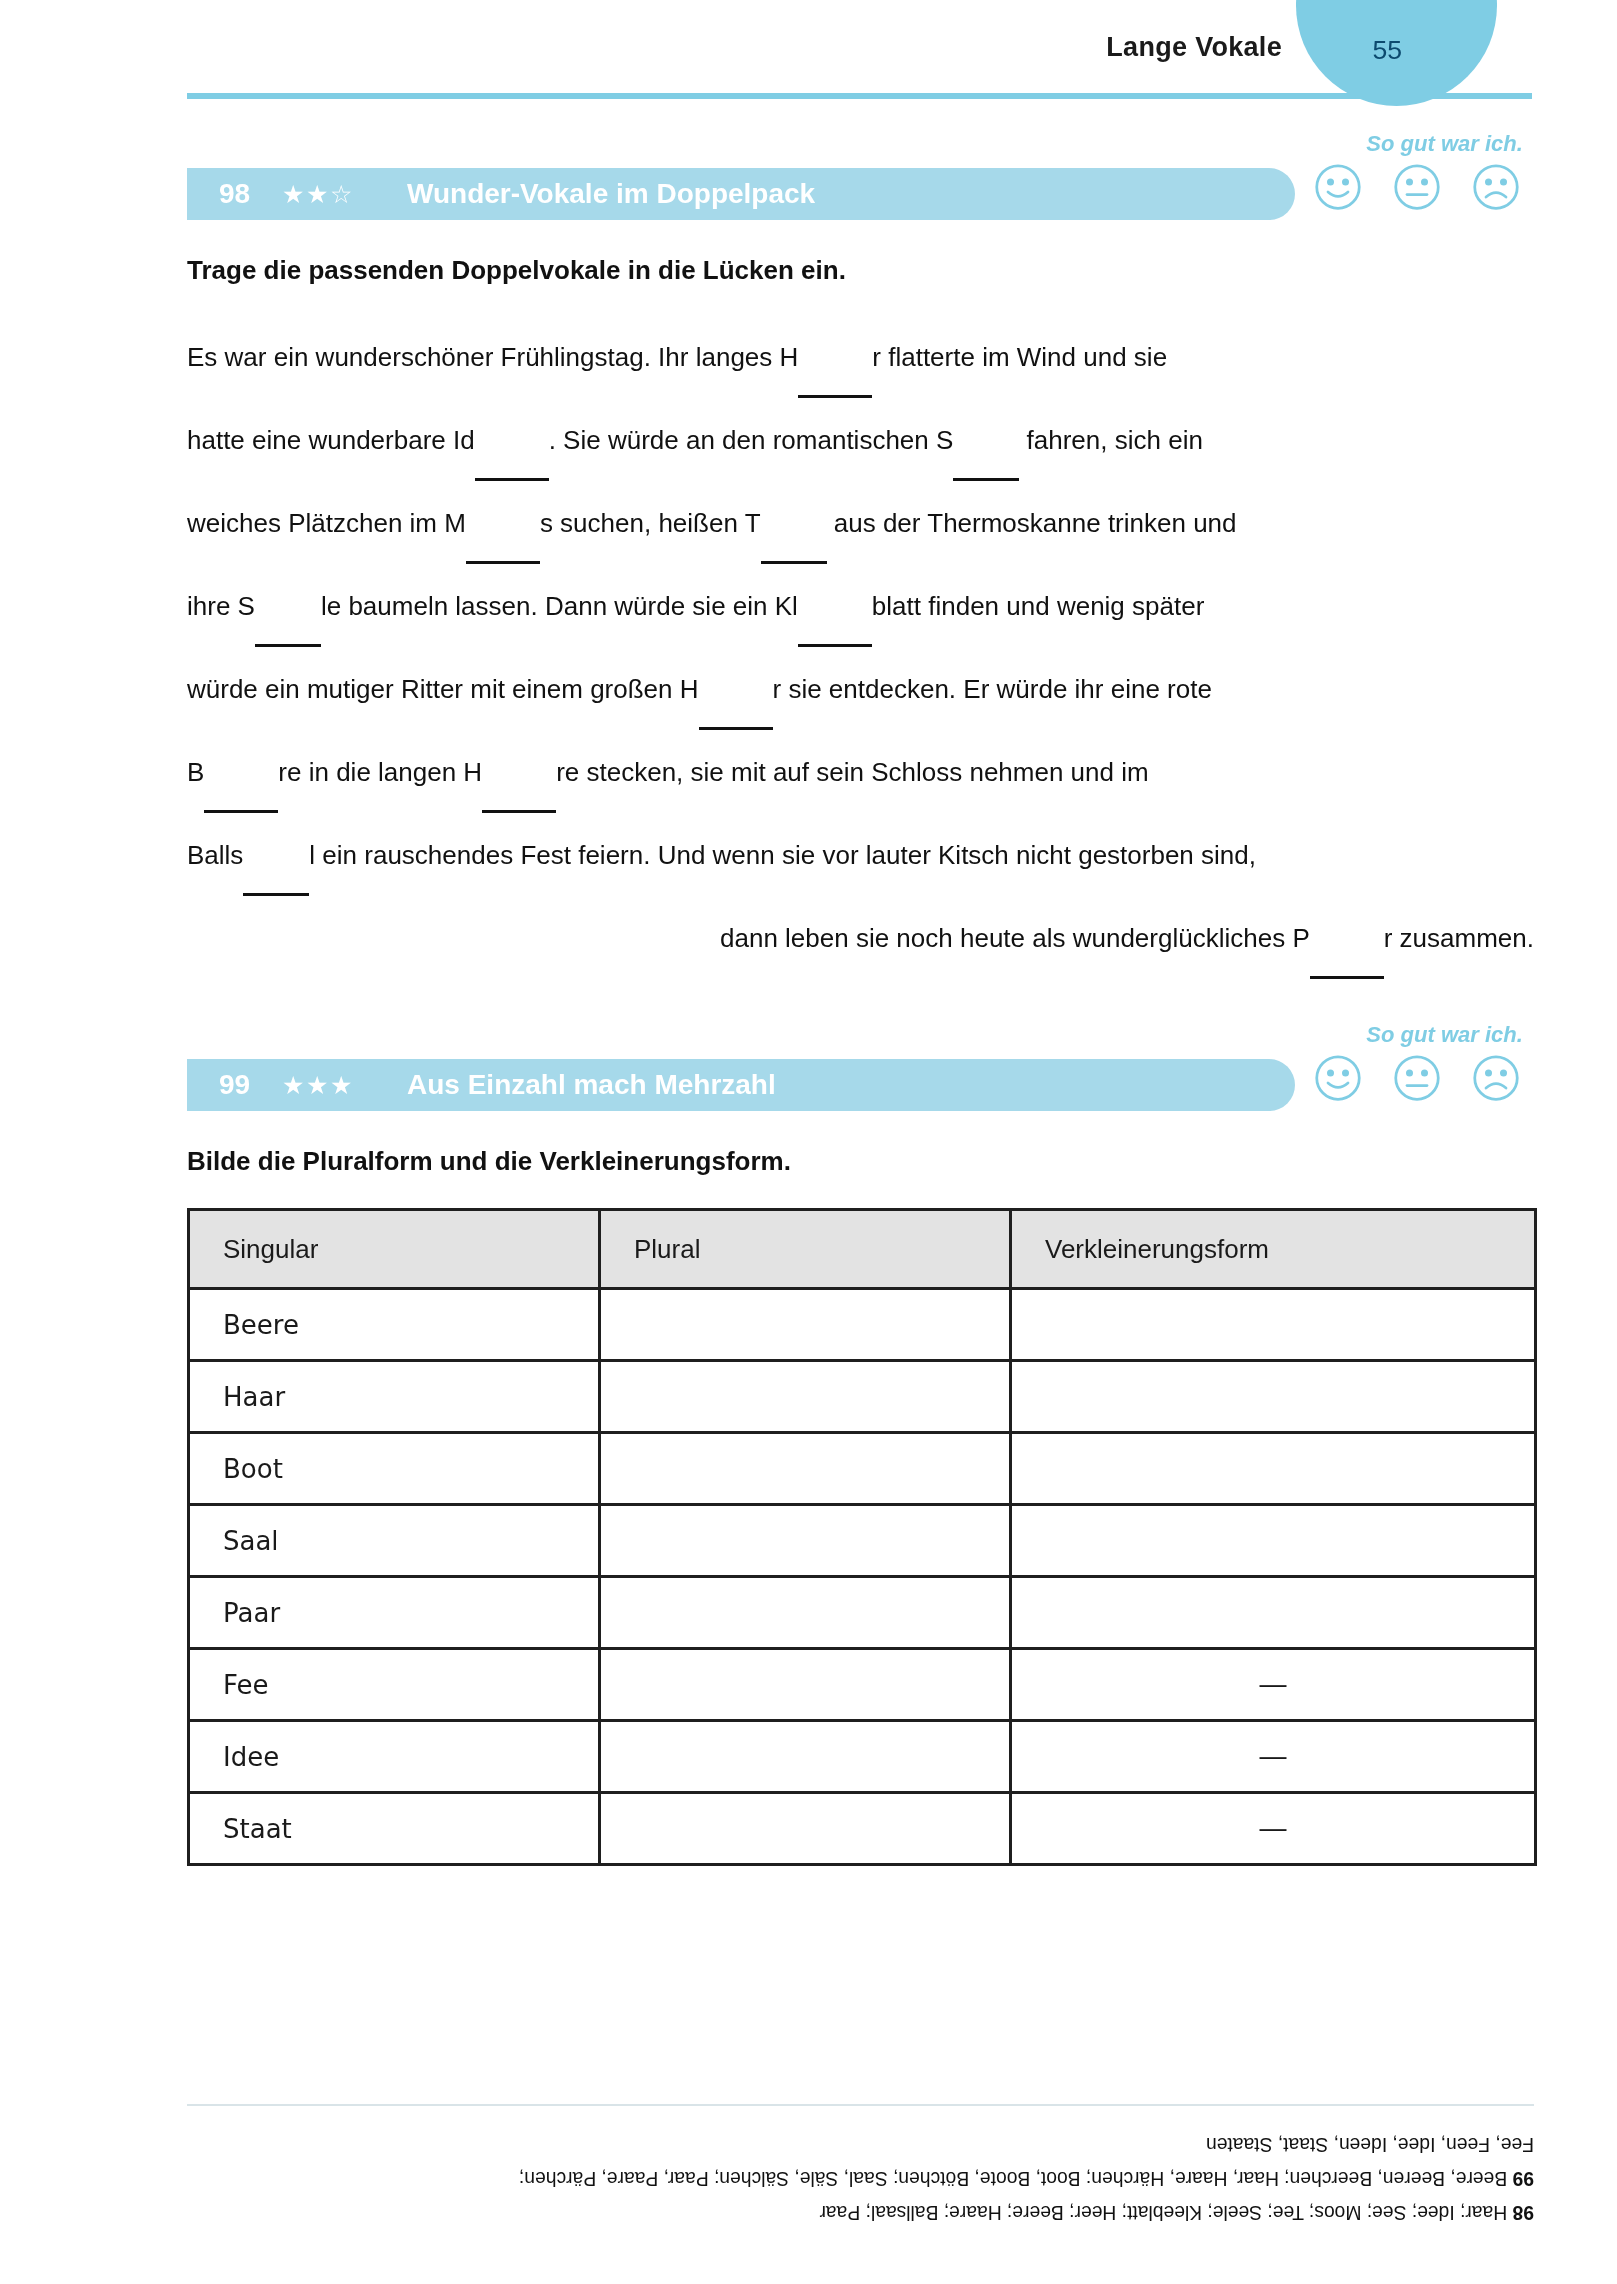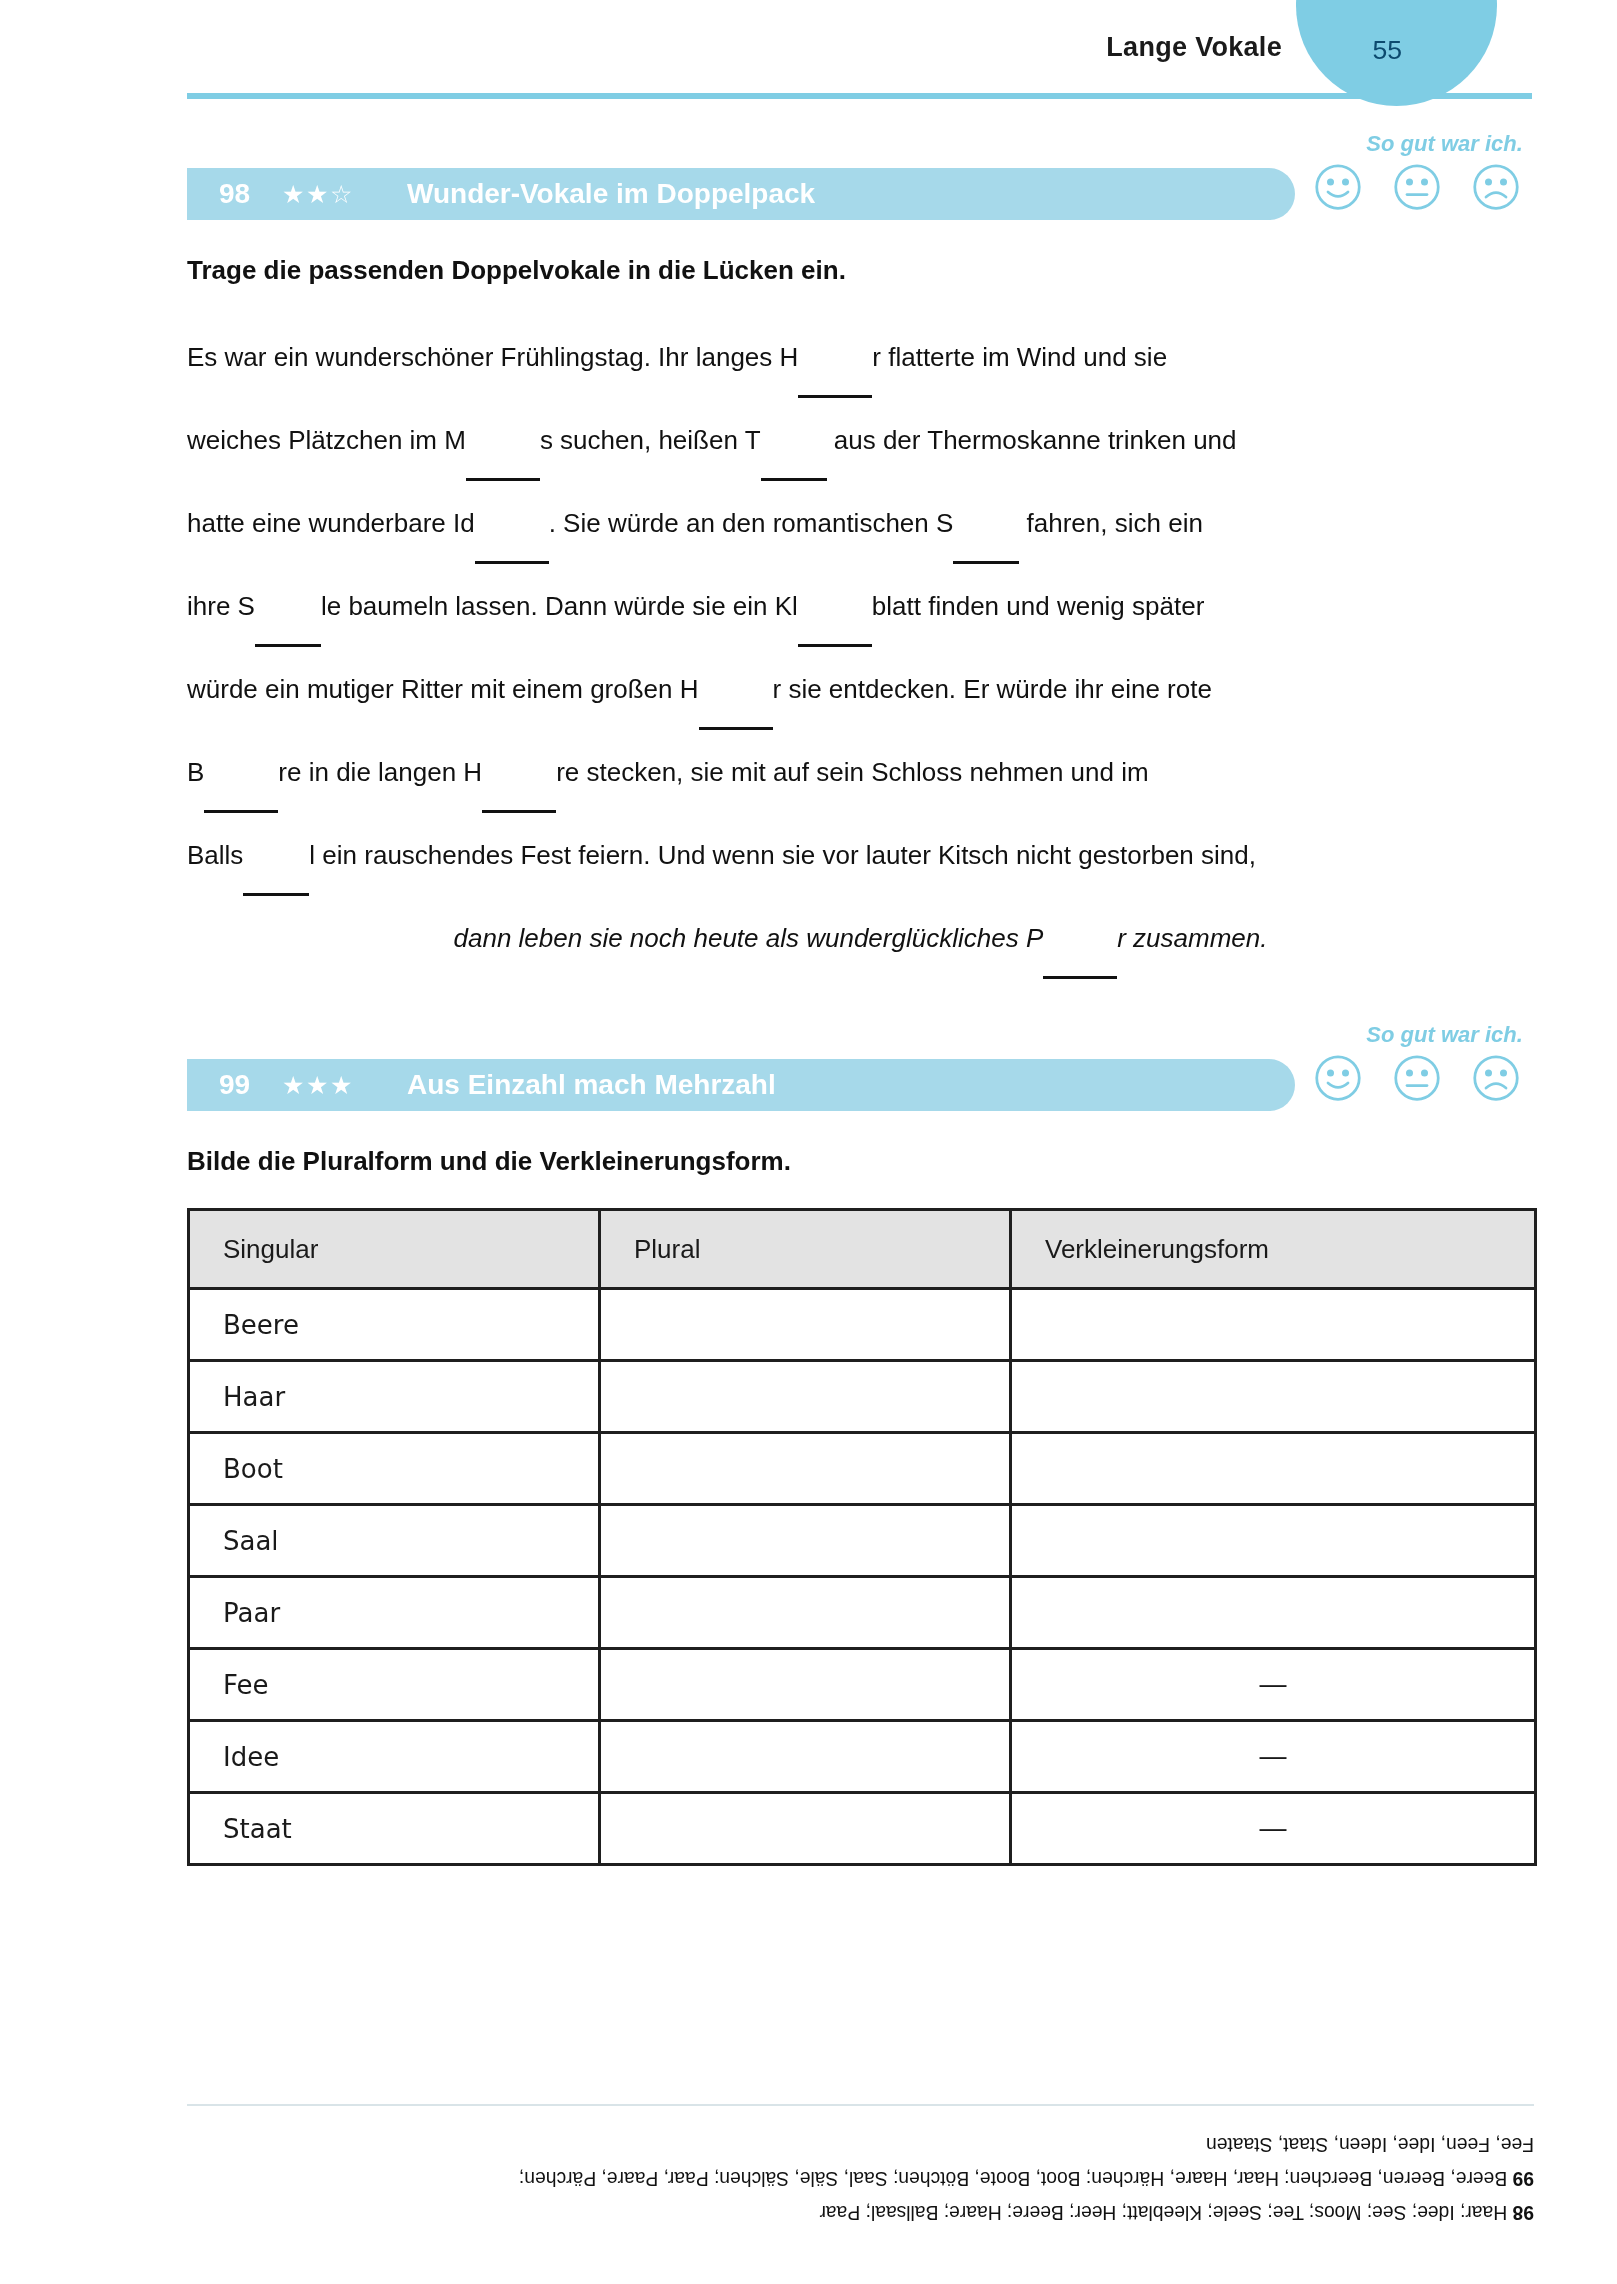--- a/index.html
+++ b/index.html
@@ -134,21 +134,21 @@
     color: #111;
   }
   .cloze {
     margin-top: 29px;
     font-size: 26px;
     line-height: 80px;
     text-align: justify;
     color: #111;
   }
   .cloze .line { display: block; }
-  .cloze .line.last { text-align: center; font-style: italic; }
+  .cloze .line.last { text-align: right; }
   .blank {
     display: inline-block;
     border-bottom: 3.2px solid #111;
     vertical-align: 1.6px;
   }
   .b-lg { width: 74px; }
   .b-md { width: 66px; }
 
   
   .wtable {
@@ -247,22 +247,22 @@
           <path d="M12 28 Q20 21 28 28" fill="none" stroke="#7fcde4" stroke-width="2.2" stroke-linecap="round"></path>
         </svg>
       </div>
     </div>
   </div>
 
   <div class="instruction">Trage die passenden Doppelvokale in die Lücken ein.</div>
 
   <div class="cloze" id="cloze-98">
       <span class="line">Es war ein wunderschöner Frühlingstag. Ihr langes H<span class="blank b-lg">&nbsp;</span>r flatterte im Wind und sie</span>
+      <span class="line">hatte eine wunderbare Id<span class="blank b-lg">&nbsp;</span>. Sie würde an den romantischen S<span class="blank b-md">&nbsp;</span> fahren, sich ein</span>
       <span class="line">weiches Plätzchen im M<span class="blank b-lg">&nbsp;</span>s suchen, heißen T<span class="blank b-md">&nbsp;</span> aus der Thermoskanne trinken und</span>
-      <span class="line">hatte eine wunderbare Id<span class="blank b-lg">&nbsp;</span>. Sie würde an den romantischen S<span class="blank b-md">&nbsp;</span> fahren, sich ein</span>
       <span class="line">ihre S<span class="blank b-md">&nbsp;</span>le baumeln lassen. Dann würde sie ein Kl<span class="blank b-lg">&nbsp;</span>blatt finden und wenig später</span>
       <span class="line">würde ein mutiger Ritter mit einem großen H<span class="blank b-lg">&nbsp;</span>r sie entdecken. Er würde ihr eine rote</span>
       <span class="line">B<span class="blank b-lg">&nbsp;</span>re in die langen H<span class="blank b-lg">&nbsp;</span>re stecken, sie mit auf sein Schloss nehmen und im</span>
       <span class="line">Balls<span class="blank b-md">&nbsp;</span>l ein rauschendes Fest feiern. Und wenn sie vor lauter Kitsch nicht gestorben sind,</span>
       <span class="line last">dann leben sie noch heute als wunderglückliches P<span class="blank b-lg">&nbsp;</span>r zusammen.</span>
     </div>
 </div>
 
 <div class="exercise" style="top:1059px;">
 

